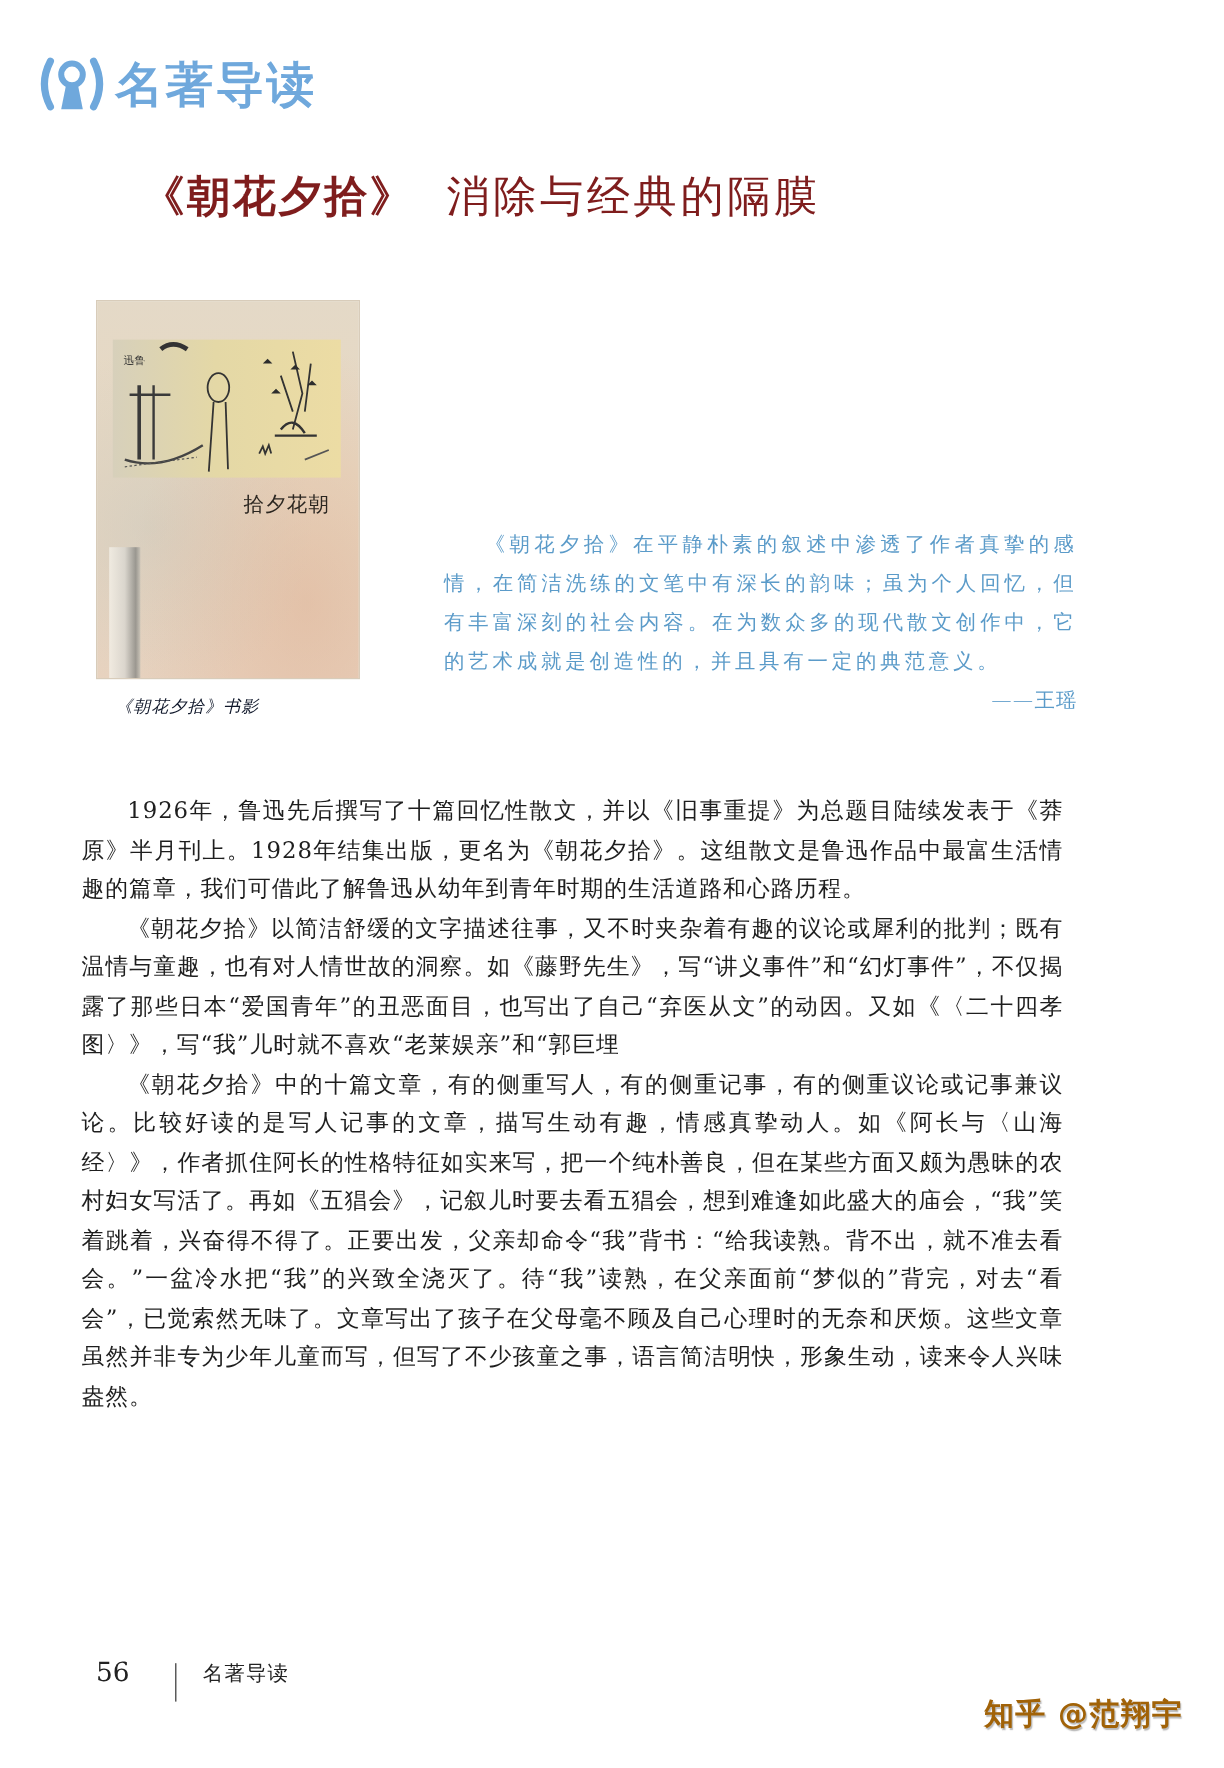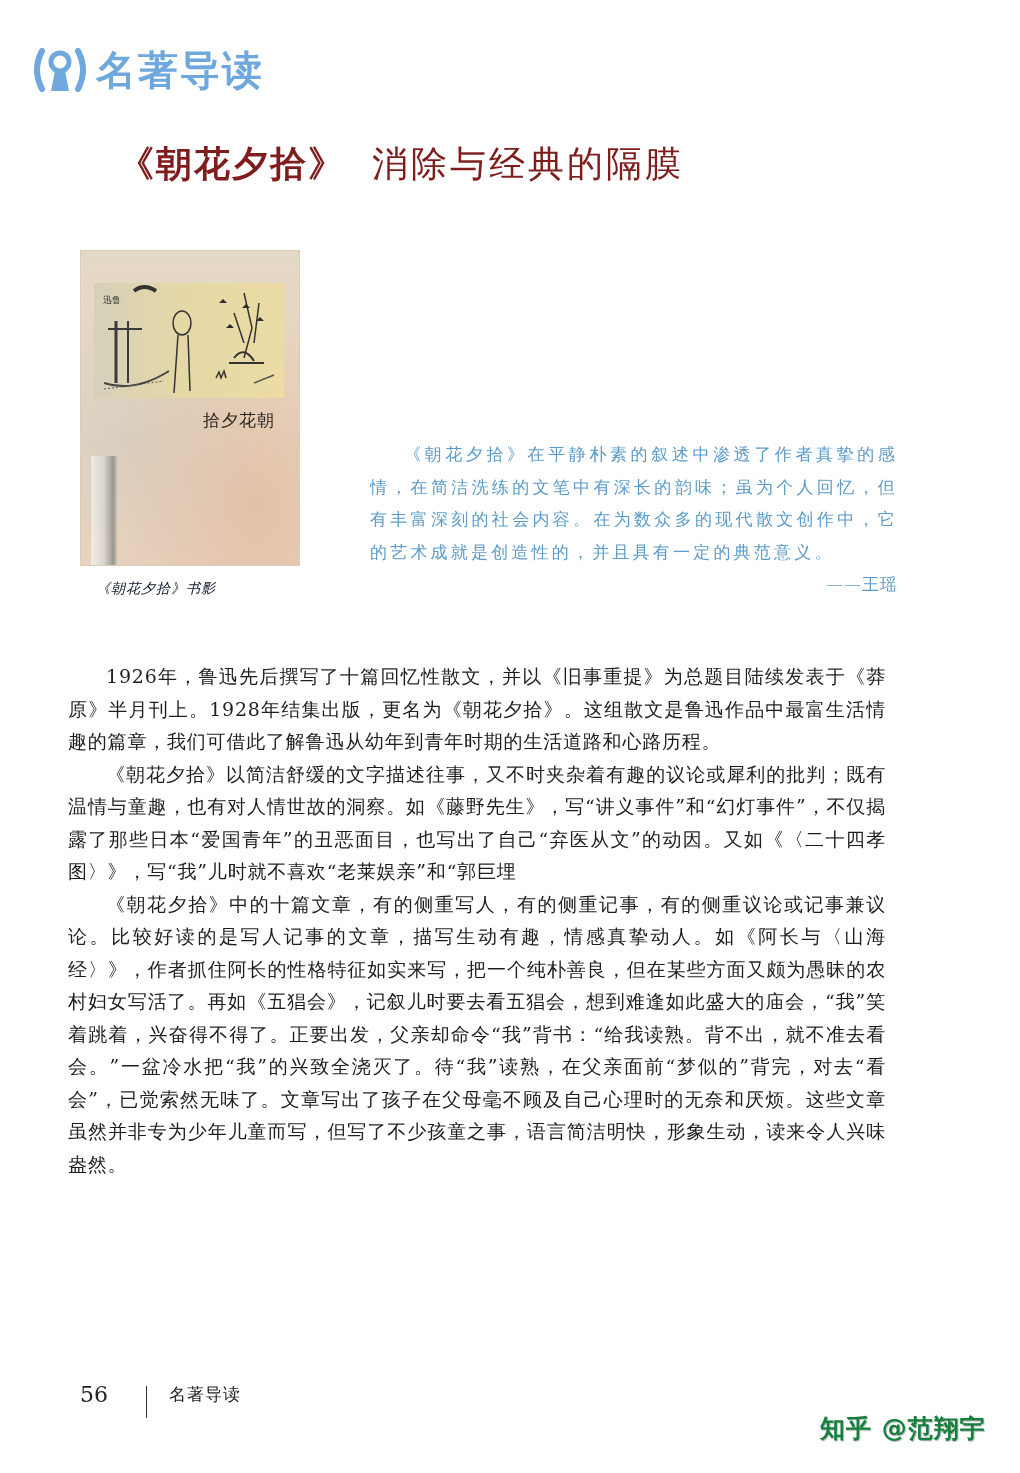--- a/index.html
+++ b/index.html
@@ -36,21 +36,21 @@
   .quote2 { top: 438px; }
 
   .body-text { position: absolute; left: 68px; top: 660px; width: 818px; font-size: 19px; line-height: 32.5px; color: #1e1e1e; letter-spacing: 0.8px; }
   .body-text p { text-indent: 2em; text-align: justify; }
 
   .footer { position: absolute; left: 80px; top: 1378px; display: flex; align-items: center; font-size: 17px; color: #222; }
   .footer .page-num { font-size: 22px; }
   .footer .divider { width: 1px; height: 32px; background: #333; margin: 0 22px 0 38px; position: relative; top: 8px; }
   .footer .section { font-family: "DejaVu Sans", sans-serif; font-size: 17px; letter-spacing: 1px; }
 
-  .watermark { position: absolute; left: 820px; top: 1412px; font-size: 25px; color: #15803d; font-family: "DejaVu Sans", sans-serif; font-weight: bold; letter-spacing: 1px;
+  .watermark { position: absolute; left: 820px; top: 1412px; font-size: 25px; color: #a16207; font-family: "DejaVu Sans", sans-serif; font-weight: bold; letter-spacing: 1px;
     text-shadow: 1px 1px 1px #b8b8b8; white-space: nowrap; }
 </style>
 </head>
 <body>
 
 <div class="section-header">
   <svg class="logo" viewBox="0 0 60 50">
     <path d="M12 6 Q2 25 12 44" stroke="#6fa8dc" stroke-width="6" fill="none" stroke-linecap="round"></path>
     <path d="M48 6 Q58 25 48 44" stroke="#6fa8dc" stroke-width="6" fill="none" stroke-linecap="round"></path>
     <circle cx="30" cy="17" r="9" stroke="#6fa8dc" stroke-width="5" fill="none"></circle>

